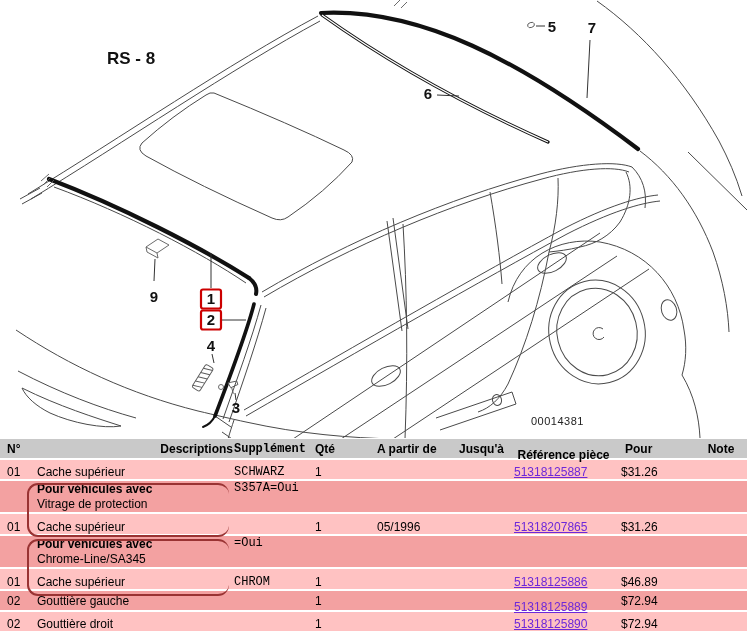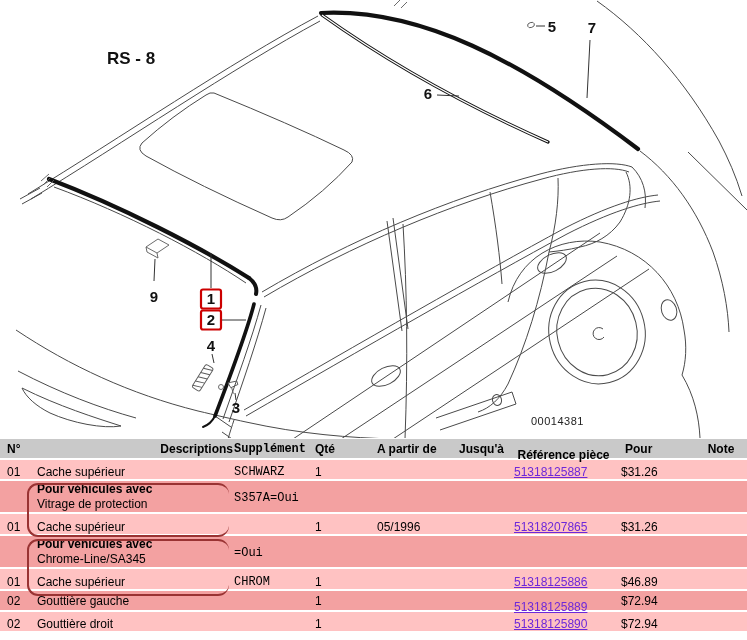--- a/index.html
+++ b/index.html
@@ -35,21 +35,21 @@
   .c-until { width:57px;  text-align:center; }
   .c-ref   { width:107px; padding-left:4px;margin-top:12px; }
   .c-prix  { width:78px;  padding-left:4px; }
   .c-note  { flex:1; text-align:center; }
   .t-header .c-desc { text-align:right; padding-left:0; }
   .t-header .c-ref  { text-align:center; padding-left:0; }
   .t-header .c-prix { padding-left:8px; }
   .ref-link { color:#6d28d9; text-decoration:underline; cursor:pointer; }
   .grp-desc { display:flex; flex-direction:column; justify-content:center; line-height:15px; }
   .grp-line1 { font-weight:bold; }
-  .grp-supp { display:flex; flex-direction:column; justify-content:flex-end; padding-bottom:6px; line-height:15px; }
+  .grp-supp { display:flex; flex-direction:column; justify-content:flex-end; padding-bottom:16px; line-height:15px; }
   .bracket {
     position:absolute; left:27px; width:202px;
     border:2px solid #993333; border-right:none;
     border-radius:11px; pointer-events:none; z-index:5;
   }
   .bracket-1 { top:44px;  height:54px; }
   .bracket-2 { top:100px; height:57px; }
 </style>
 </head>
 <body>

